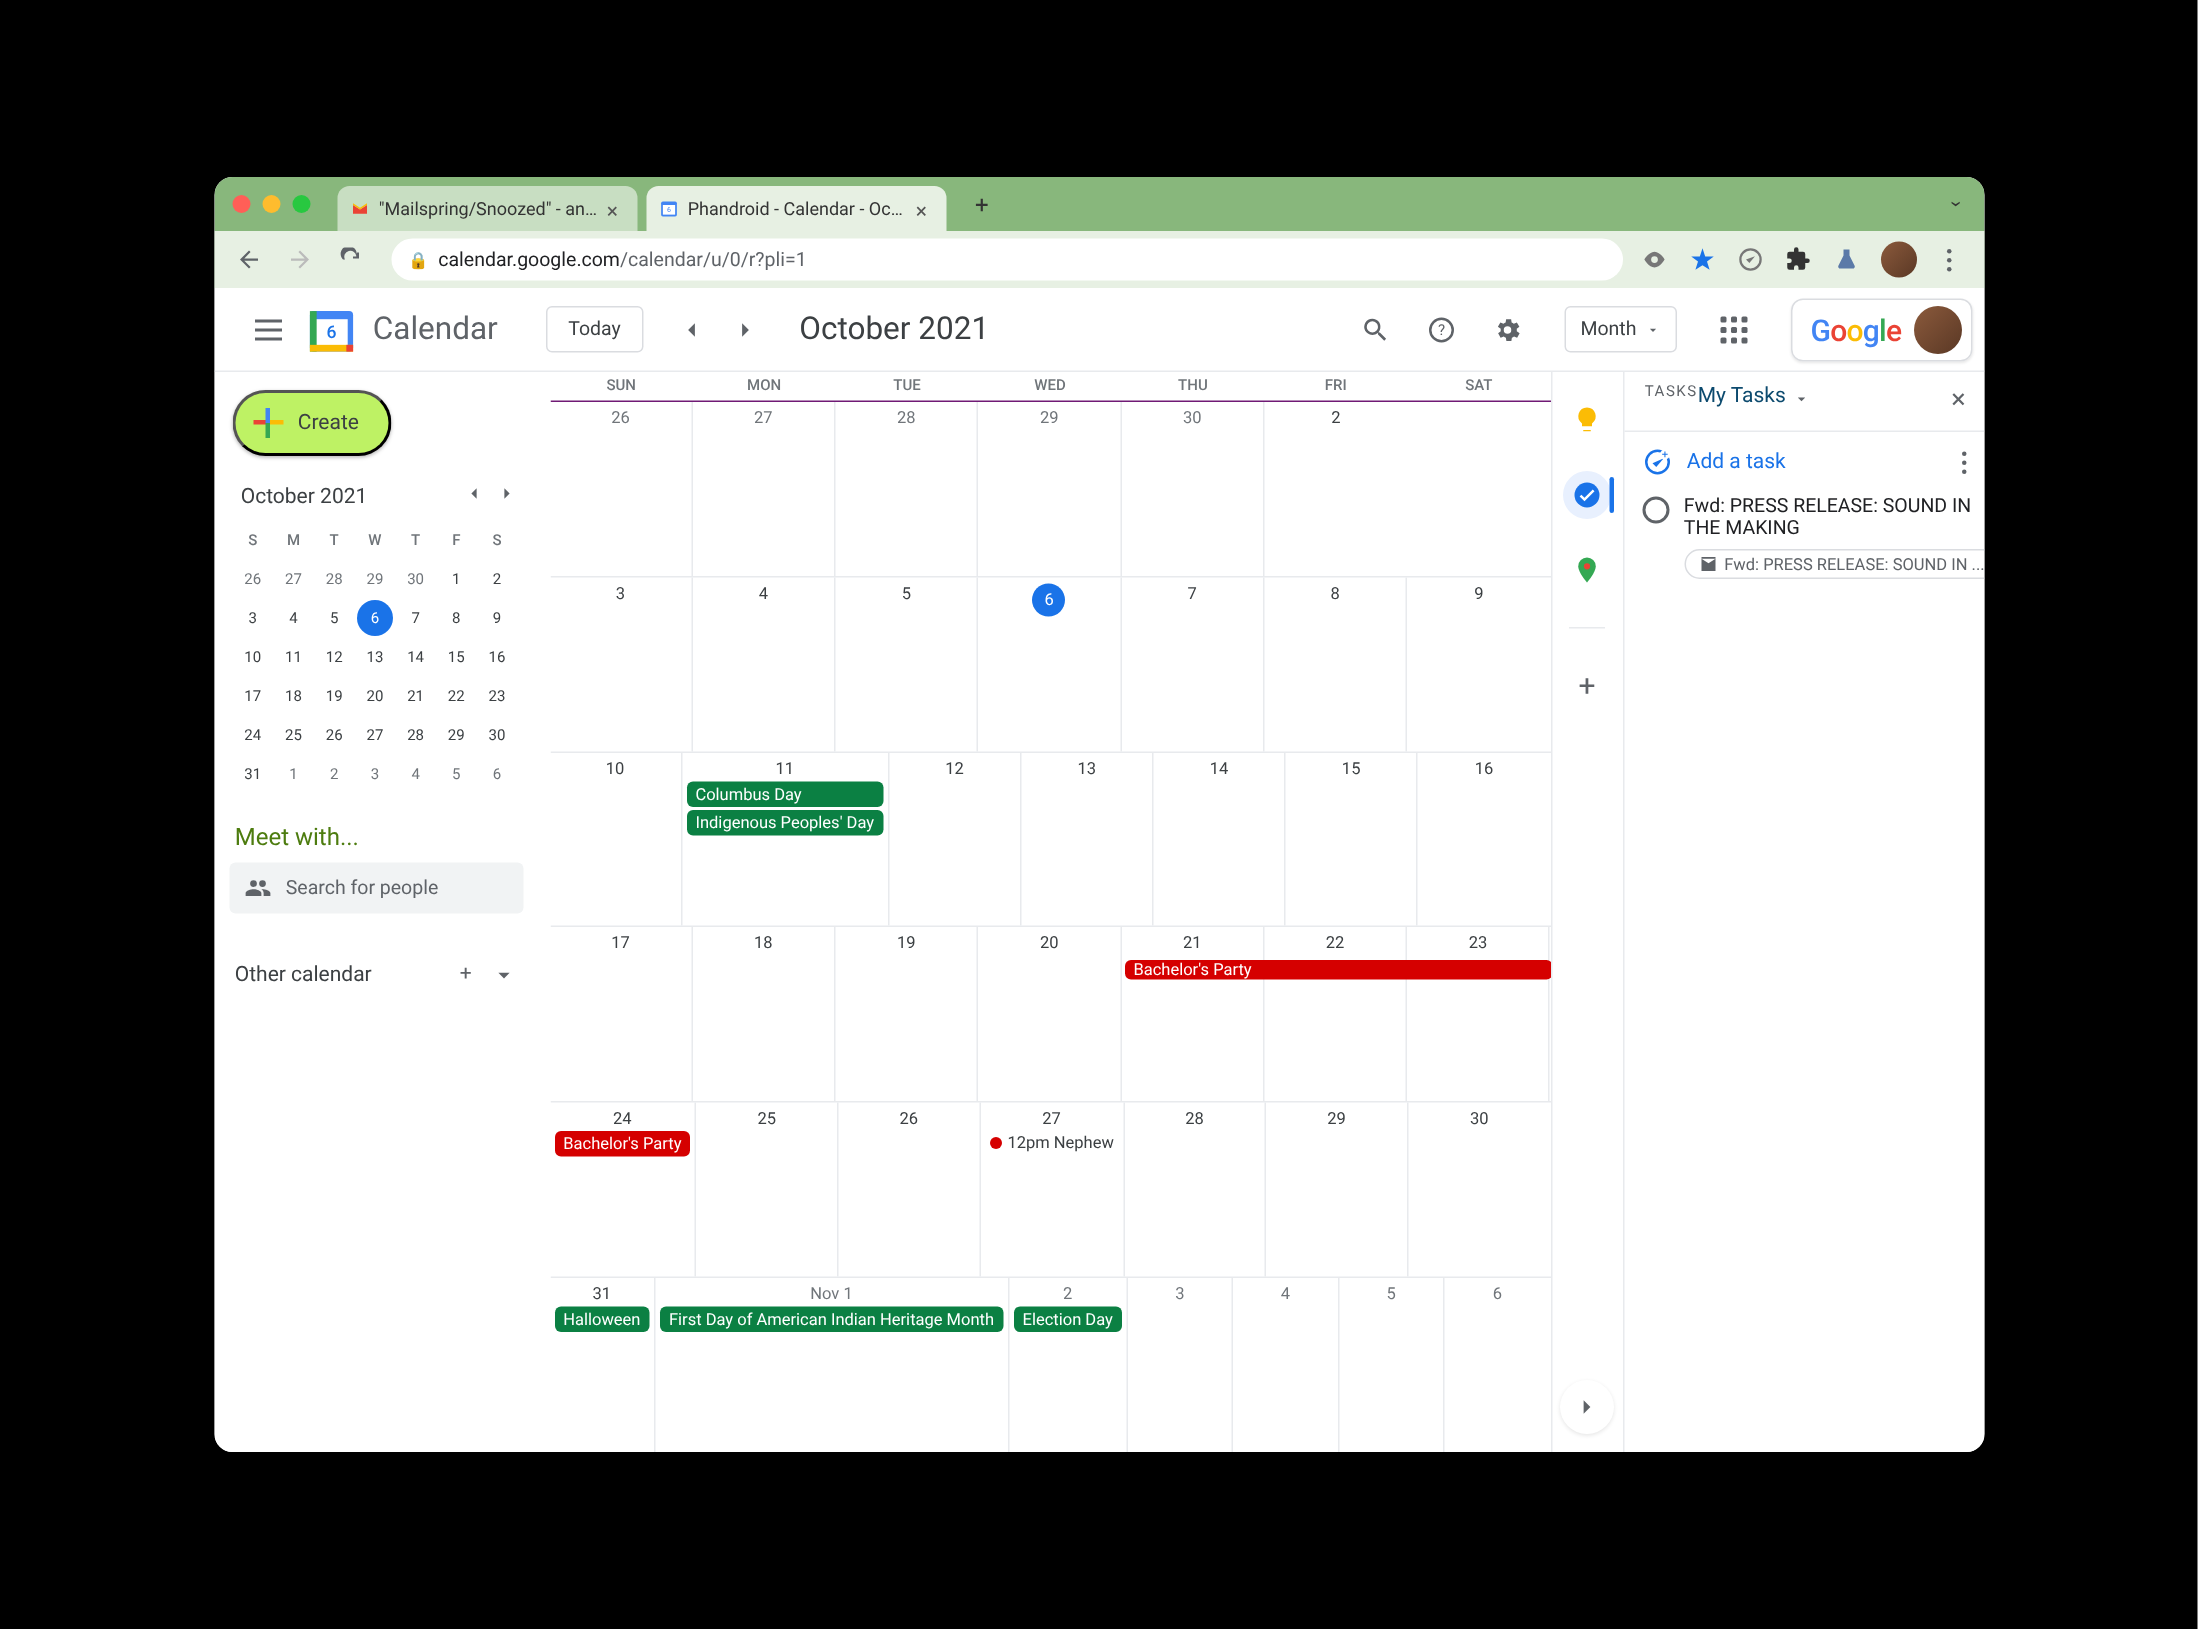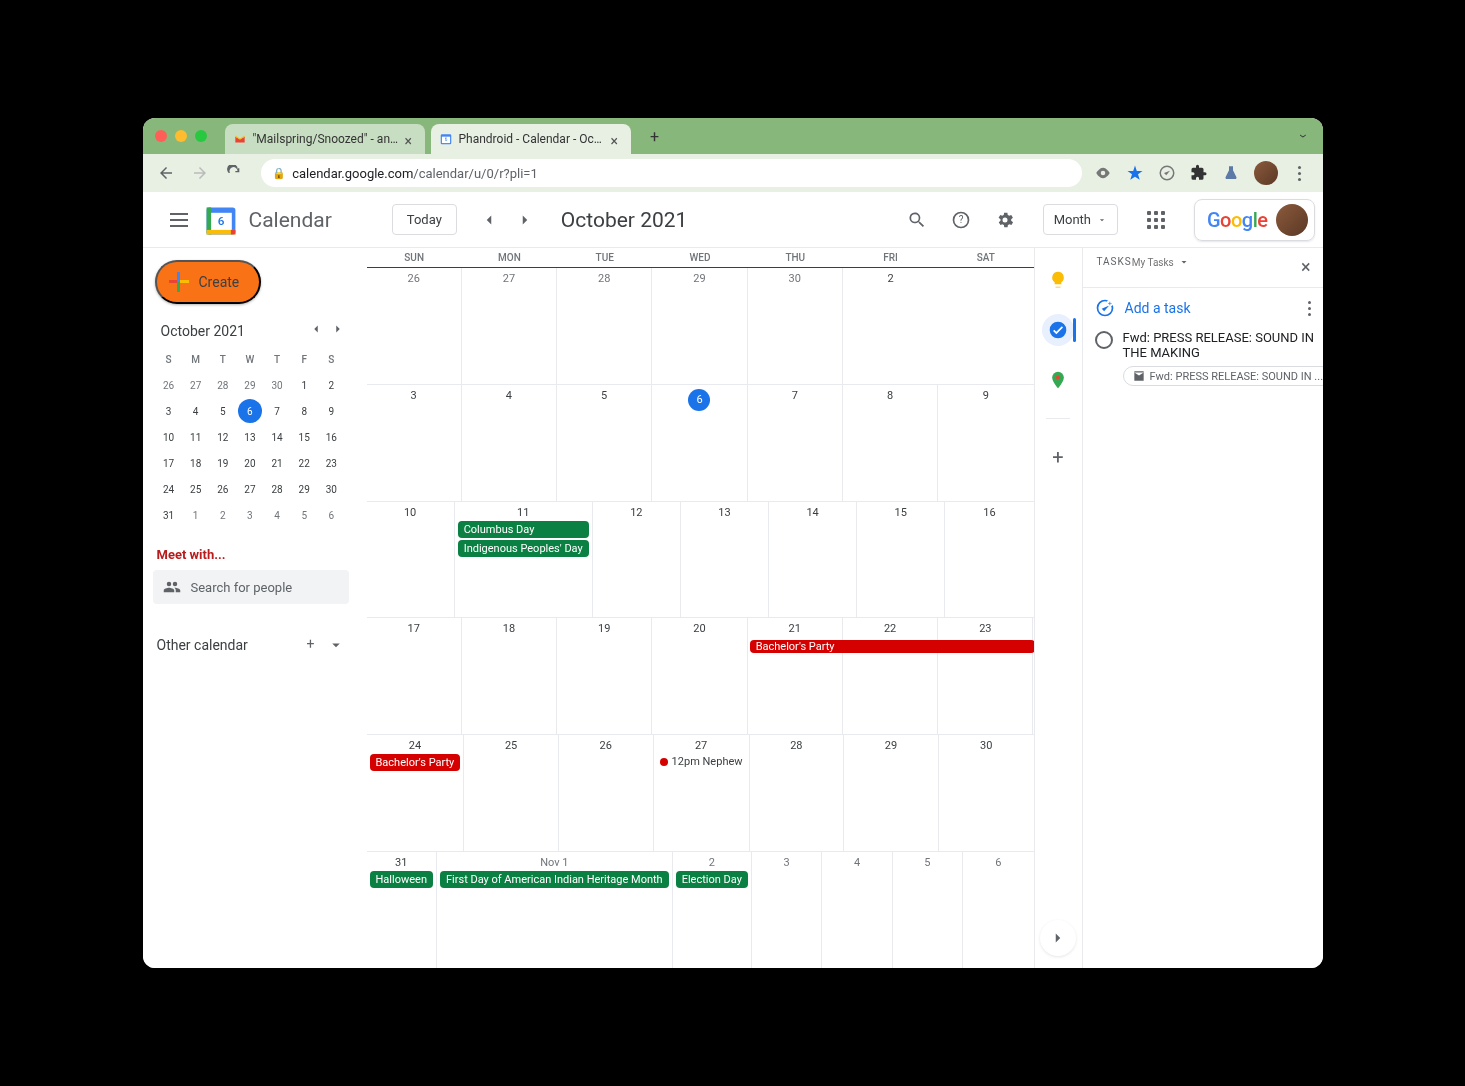--- a/index.html
+++ b/index.html
@@ -34,51 +34,51 @@
 .profile-pic { width: 24px; height: 24px; border-radius: 50%; background: linear-gradient(135deg, #8b5a3c, #5a3825); }
 .menu-dots { display: flex; flex-direction: column; gap: 3px; padding: 0 6px; }
 .menu-dot { width: 3px; height: 3px; background: #5f6368; border-radius: 50%; }
 
 
 .app-content { flex: 1; display: flex; flex-direction: column; background: #fff; overflow: hidden; }
 .app-header { height: 56px; border-bottom: 1px solid #e8eaed; display: flex; align-items: center; padding: 0 8px 0 16px; gap: 4px; }
 .hamburger { width: 40px; height: 40px; display: flex; flex-direction: column; justify-content: center; align-items: center; gap: 4px; }
 .hamburger div { width: 18px; height: 2px; background: #5f6368; }
 .cal-logo { width: 36px; height: 36px; margin-right: 6px; }
-.app-title { font-size: 21px; color: #5f6368; margin-right: 56px; }
+.app-title { font-size: 21px; color: #5f6368; margin-right: 28px; }
 .today-btn { padding: 7px 14px; border: 1px solid #dadce0; border-radius: 4px; font-size: 13px; color: #3c4043; margin-right: 12px; background: #fff; }
 .nav-chev { width: 32px; height: 32px; display: flex; align-items: center; justify-content: center; color: #5f6368; }
 .month-title { font-size: 21px; color: #3c4043; margin-left: 16px; flex: 1; }
 .header-icon { width: 40px; height: 40px; display: flex; align-items: center; justify-content: center; color: #5f6368; }
 .view-select { padding: 7px 10px; border: 1px solid #dadce0; border-radius: 4px; font-size: 13px; color: #3c4043; display: flex; align-items: center; gap: 6px; margin: 0 14px; background: #fff; }
 .apps-grid { display: grid; grid-template-columns: repeat(3, 4px); grid-template-rows: repeat(3, 4px); gap: 3px; }
 .apps-grid div { background: #5f6368; border-radius: 1px; }
 .google-badge { display: flex; align-items: center; gap: 8px; border: 1px solid #dadce0; border-radius: 8px; padding: 4px 6px 4px 12px; margin-left: 14px; box-shadow: 0 1px 2px rgba(0,0,0,0.1); }
 .google-logo-text { font-size: 20px; font-weight:500; letter-spacing:-0.5px; }
 .g-b{color:#4285f4}.g-r{color:#ea4335}.g-y{color:#fbbc05}.g-g{color:#34a853}
 .avatar-lg { width: 32px; height: 32px; border-radius: 50%; background: linear-gradient(135deg, #8b5a3c, #5a3825); }
 
 .app-body { flex: 1; display: flex; overflow: hidden; }
 
 
 .sidebar { width: 224px; padding: 12px 16px 12px 8px; overflow-y: auto; }
-.create-btn { display: flex; align-items: center; gap: 10px; padding: 10px 20px 10px 12px; border-radius: 24px; box-shadow: 0 1px 3px rgba(0,0,0,0.2), 0 1px 2px rgba(0,0,0,0.1); width: fit-content; font-size: 14px; color: #3c4043; margin-bottom: 18px; margin-left: 4px; background: #f97316; }
+.create-btn { display: flex; align-items: center; gap: 10px; padding: 10px 20px 10px 12px; border-radius: 24px; box-shadow: 0 1px 3px rgba(0,0,0,0.2), 0 1px 2px rgba(0,0,0,0.1); width: fit-content; font-size: 14px; color: #3c4043; margin-bottom: 18px; margin-left: 4px; background: #bef264; }
 .plus-ico { width: 20px; height: 20px; position: relative; }
 .plus-ico::before, .plus-ico::after { content:''; position:absolute; background:#fbbc05; }
 .plus-ico::before { width:20px; height:3px; top:8px; left:0; background:linear-gradient(90deg,#ea4335 50%,#fbbc05 50%); }
 .plus-ico::after { width:3px; height:20px; left:8px; top:0; background:linear-gradient(#4285f4 50%,#34a853 50%); }
 .mini-cal { padding: 0 6px; margin-bottom: 20px; }
 .mini-cal-header { display: flex; align-items: center; justify-content: space-between; font-size: 14px; color: #3c4043; margin-bottom: 8px; padding-left: 4px; }
 .mini-navs { display: flex; gap: 8px; color: #5f6368; }
 .mini-grid { display: grid; grid-template-columns: repeat(7, 1fr); gap: 2px; }
 .mini-cell { width: 24px; height: 24px; display: flex; align-items: center; justify-content: center; font-size: 10px; color: #70757a; border-radius: 50%; }
 .mini-cell.dow { font-weight: 500; }
 .mini-cell.cm { color: #3c4043; }
 .mini-cell.today { background: #1a73e8; color: #fff; }
-.meet-with { font-size: 13px; color: #b91c1c; padding-left: 6px; margin-bottom: 8px; font-weight: bold; }
+.meet-with { font-size: 16px; color: #4d7c0f; padding-left: 6px; margin-bottom: 8px; }
 .search-people { background: #f1f3f4; border-radius: 4px; padding: 8px 10px; display: flex; align-items: center; gap: 10px; font-size: 13px; color: #5f6368; margin: 0 2px 24px 2px; }
 .cal-section { display: flex; align-items: center; justify-content: space-between; font-size: 14px; color: #3c4043; padding: 8px 6px; }
 .cal-sec-actions { display: flex; gap: 12px; color: #5f6368; }
 
 
 .grid-area { flex: 1; display: flex; flex-direction: column; border-right: 1px solid #e8eaed; overflow: hidden; }
 .dow-row { display: grid; grid-template-columns: repeat(7, 1fr); border-bottom: 1px solid #701a75; }
 .dow-cell { text-align: center; font-size: 10px; color: #70757a; padding: 4px 0; font-weight: 500; }
 .weeks { flex: 1; display: flex; flex-direction: column; }
 .week-row { flex: 1; display: grid; grid-template-columns: repeat(7, 1fr); border-bottom: 1px solid #e8eaed; position: relative; }
@@ -101,21 +101,21 @@
 .rail-item.active { background: #e8f0fe; }
 .rail-indicator { position: absolute; right: -2px; top: 4px; bottom: 4px; width: 3px; background: #1a73e8; border-radius: 2px; }
 .rail-divider { width: 24px; height: 1px; background: #e8eaed; margin: 4px 0; }
 .side-toggle { position: absolute; bottom: 12px; width: 36px; height: 36px; border-radius: 50%; display: flex; align-items: center; justify-content: center; box-shadow: 0 1px 3px rgba(0,0,0,0.1); background:#fff; }
 
 
 .tasks-panel { width: 240px; display: flex; flex-direction: column; }
 .tasks-header { display: flex; align-items: flex-start; justify-content: space-between; padding: 8px 12px 10px 14px; border-bottom: 1px solid #e8eaed; }
 .tasks-hdr-left { display: flex; flex-direction: row; }
 .tasks-label { font-size: 10px; letter-spacing: 1px; color: #5f6368; }
-.tasks-list-name { font-size: 10px; color: #737373; display: flex; align-items: flex-end; gap: 4px; }
+.tasks-list-name { font-size: 14px; color: #0c4a6e; display: flex; align-items: flex-end; gap: 4px; }
 .close-x { color: #5f6368; font-size: 18px; }
 .tasks-body { padding: 10px 12px; }
 .add-task-row { display: flex; align-items: center; justify-content: space-between; margin-bottom: 12px; }
 .add-task-left { display: flex; align-items: center; gap: 10px; color: #1a73e8; font-size: 14px; }
 .task-item { display: flex; gap: 10px; align-items: flex-start; margin-bottom: 6px; }
 .task-circle { width: 18px; height: 18px; border: 2px solid #5f6368; border-radius: 50%; margin-top: 1px; flex-shrink: 0; }
 .task-texts { flex: 1; font-size: 13px; color: #202124; }
 .task-attach { display: inline-flex; align-items: center; gap: 4px; border: 1px solid #dadce0; border-radius: 12px; padding: 2px 8px; font-size: 11px; color: #5f6368; margin-top: 6px; max-width: 100%; }
 .task-attach-text { white-space: nowrap; overflow: hidden; text-overflow: ellipsis; }
 .more-dots { display: flex; flex-direction: column; gap: 3px; }

